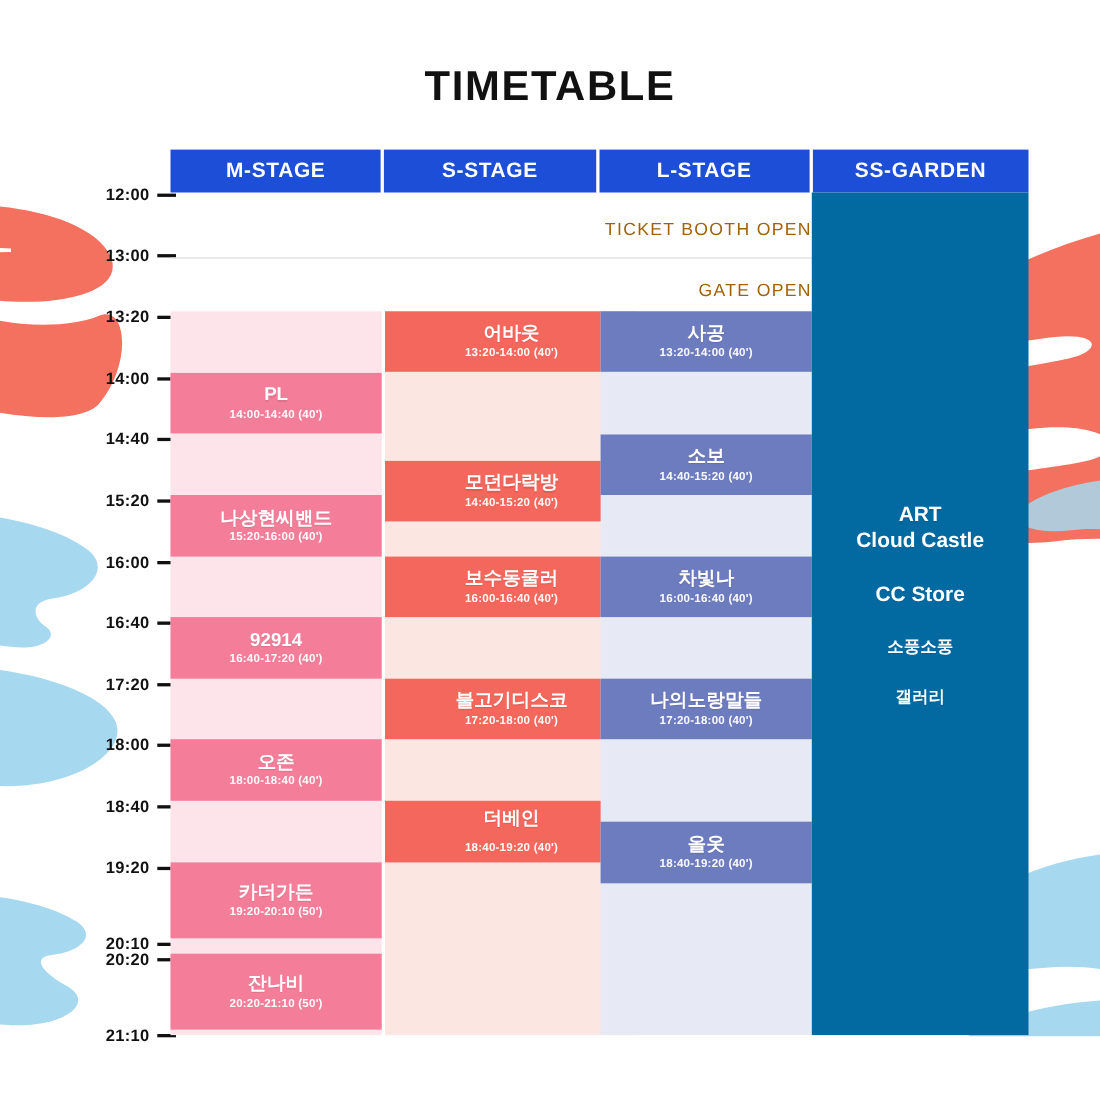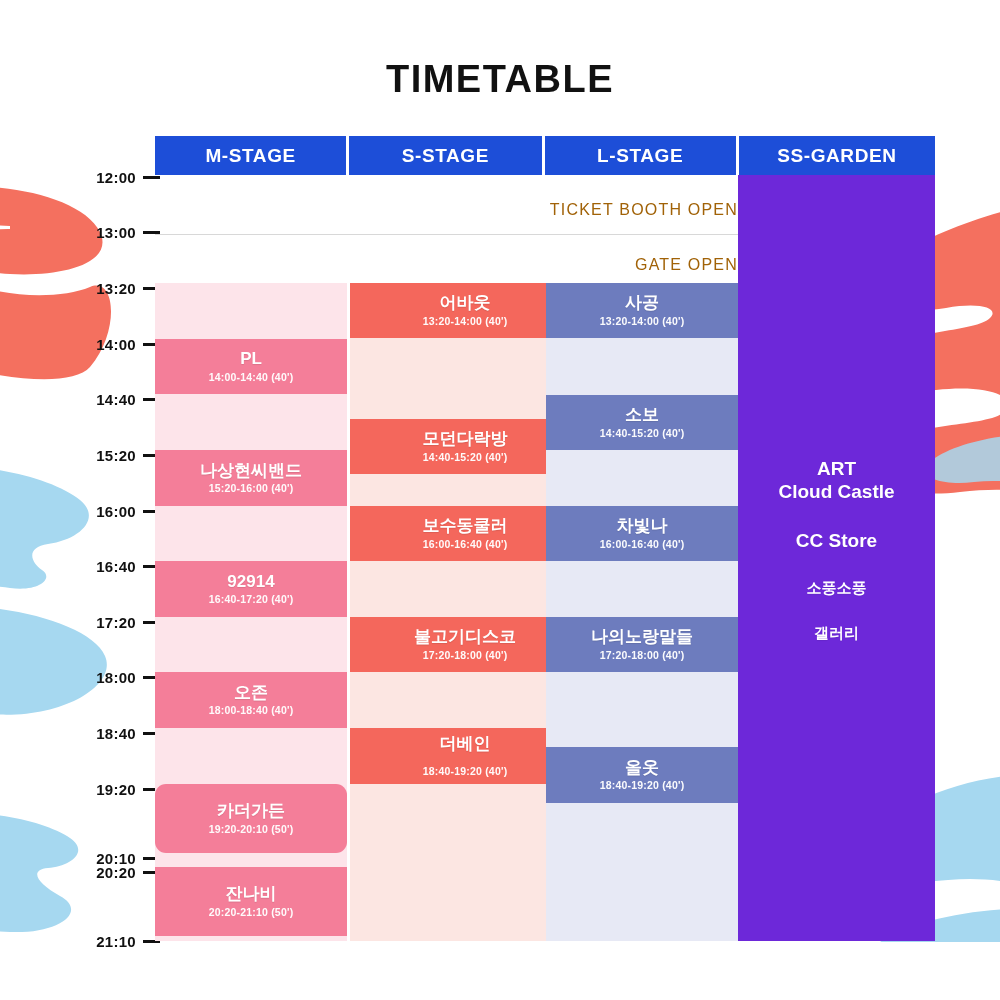--- a/index.html
+++ b/index.html
@@ -130,21 +130,21 @@
     opacity: .97;
   }
   .ev-m { background: #f47e99; }
   .ev-s { background: #f4675c; }
   .ev-l { background: #6d7cbe; }
 
   
   #garden-block {
     position: absolute;
     left: 0; right: 0; top: 0; bottom: 0;
-    background: #6d28d9;
+    background: #0369a1;
   }
   #garden-list {
     position: absolute;
     left: 0; right: 0;
     top: 282px;
     text-align: center;
     color: #ffffff;
   }
   .garden-major {
     font-size: 19px;
@@ -326,21 +326,21 @@
           <div class="ev-time">15:20-16:00 (40')</div>
         </div>
         <div class="event ev-m" style="top:386px; height:56px;">
           <div class="ev-name">92914</div>
           <div class="ev-time">16:40-17:20 (40')</div>
         </div>
         <div class="event ev-m" style="top:497px; height:56px;">
           <div class="ev-name">오존</div>
           <div class="ev-time">18:00-18:40 (40')</div>
         </div>
-        <div class="event ev-m" style="top:609px; height:69px;border-radius:11px;">
+        <div class="event ev-m" style="top:609px; height:69px;">
           <div class="ev-name">카더가든</div>
           <div class="ev-time">19:20-20:10 (50')</div>
         </div>
         <div class="event ev-m" style="top:692px; height:69px;">
           <div class="ev-name">잔나비</div>
           <div class="ev-time">20:20-21:10 (50')</div>
         </div>
       </div>
 
       <div class="col" id="col-s">

